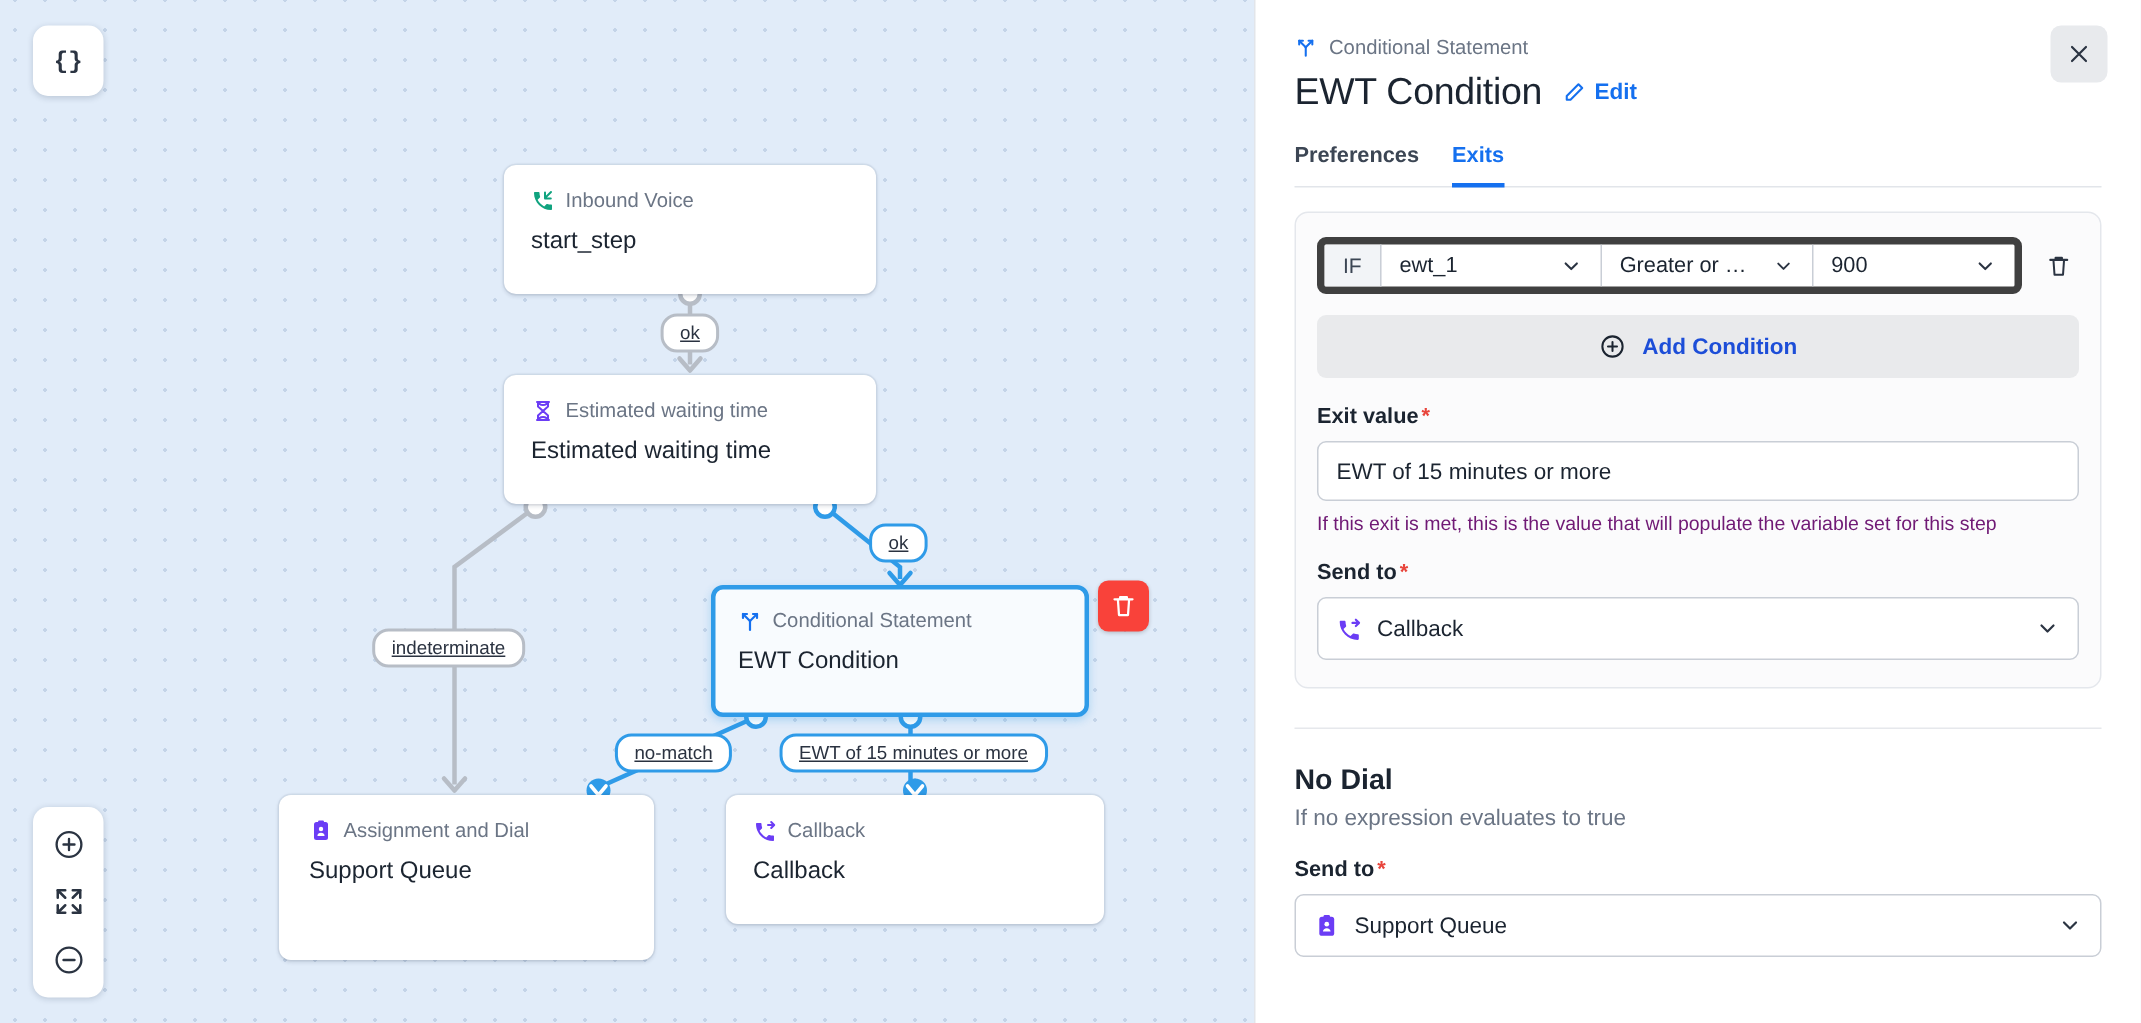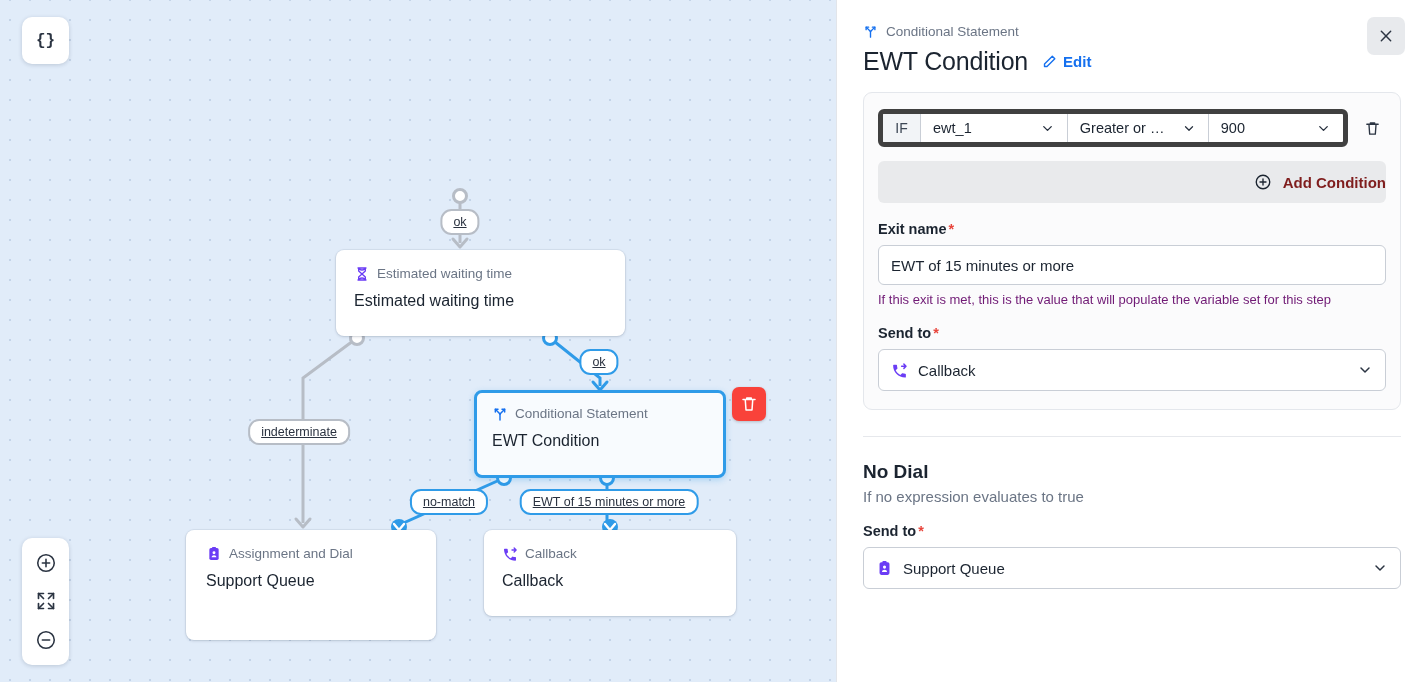--- a/index.html
+++ b/index.html
@@ -104,22 +104,22 @@
   .cond-sel { flex:1; display:flex; align-items:center; justify-content:space-between;
               padding: 0 12px; font-size:14.5px; color:#1b2430; border-right:1px solid #c9ced6;
               cursor:pointer; min-width:0;gap:16px; }
   .cond-sel:last-child { border-right:none; }
   .cond-sel .txt { overflow:hidden; text-overflow:ellipsis; white-space:nowrap; }
   .trash-btn { width:28px; height:28px; background:none; border:none; cursor:pointer;
                display:flex; align-items:center; justify-content:center; flex:none; }
 
   .ghost-btn {
     margin-top:14px; width:100%; height:42px; background:#e9eaec; border:none; border-radius:6px;
-    display:flex; align-items:center; justify-content:flex-end; gap:11px; cursor:pointer;
-    font-size:15px; font-weight:bold; color:#7f1d1d; font-family:"Liberation Sans", sans-serif;
+    display:flex; align-items:center; justify-content:center; gap:11px; cursor:pointer;
+    font-size:15px; font-weight:bold; color:#1d4ed8; font-family:"Liberation Sans", sans-serif;
   }
 
   .field-label { margin-top:18px; font-size:14.5px; font-weight:bold; color:#1b2430; }
   .req { color:#e8453c; margin-left:2px; }
   .text-input {
     margin-top:8px; width:100%; height:40px; border:1px solid #c9ced6; border-radius:6px;
     background:#fff; padding:0 12px; font-size:15px; color:#1b2430;
     font-family:"Liberation Sans", sans-serif;
   }
   .help-text { margin-top:7px; font-size:13px; color:#701a75; }
@@ -159,22 +159,32 @@
       <circle cx="504" cy="478" r="6.5" fill="#fff" stroke="#2f9be8" stroke-width="3"></circle>
       <circle cx="399" cy="527" r="8" fill="#2f9be8"></circle>
       <path d="M394,524 L399,530 L404,524" stroke="#fff" stroke-width="2.4" fill="none" stroke-linecap="round" stroke-linejoin="round"></path>
 
       <path d="M607,478 L607,523" stroke="#2f9be8" stroke-width="3" fill="none"></path>
       <circle cx="607" cy="478" r="6.5" fill="#fff" stroke="#2f9be8" stroke-width="3"></circle>
       <circle cx="610" cy="527" r="8" fill="#2f9be8"></circle>
       <path d="M605,524 L610,530 L615,524" stroke="#fff" stroke-width="2.4" fill="none" stroke-linecap="round" stroke-linejoin="round"></path>
     </svg>
 
-
-    <div class="node" style="left:336px; top:250px; width:289px; height:86px;">
+    <div class="node" style="left:336px; top:110px; width:248px; height:86px;">
+      <div class="node-type">
+        <svg class="node-ico" viewBox="0 0 24 24" fill="#10a37f">
+          <path d="M6.6 10.8c1.4 2.8 3.8 5.1 6.6 6.6l2.2-2.2c.3-.3.7-.4 1-.2 1.1.4 2.4.6 3.6.6.6 0 1 .4 1 1V20c0 .6-.4 1-1 1C10.6 21 3 13.4 3 4c0-.6.4-1 1-1h3.5c.6 0 1 .4 1 1 0 1.3.2 2.5.6 3.6.1.3 0 .7-.2 1l-2.3 2.2z"></path>
+          <path d="M21 3l-6 6M15 3.6V9.4h5.8" stroke="#10a37f" stroke-width="2" fill="none" stroke-linecap="round" stroke-linejoin="round" transform="translate(-1,0)"></path>
+        </svg>
+        <span class="node-type-label">Inbound Voice</span>
+      </div>
+      <div class="node-title">start_step</div>
+    </div>
+
+    <div class="node" style="left:336px; top:250px; width:248px; height:86px;">
       <div class="node-type">
         <svg class="node-ico" viewBox="0 0 24 24" fill="none" stroke="#6b3df5" stroke-width="2" stroke-linecap="round" stroke-linejoin="round">
           <path d="M6 3h12M6 21h12M8 3c0 4 8 4 8 0M8 21c0-4 8-4 8 0M7 4v3.5L12 12l5-4.5V4M7 20v-3.5L12 12l5 4.5V20"></path>
         </svg>
         <span class="node-type-label">Estimated waiting time</span>
       </div>
       <div class="node-title">Estimated waiting time</div>
     </div>
 
     <div class="node selected" style="left:474px; top:390px; width:252px; height:88px;">
@@ -274,20 +284,24 @@
           <span>Edit</span>
         </button>
       </div>
 
       <button id="close-btn">
         <svg width="16" height="16" viewBox="0 0 24 24" fill="none" stroke="#2b3442" stroke-width="2.2" stroke-linecap="round">
           <path d="M5 5l14 14M19 5L5 19"></path>
         </svg>
       </button>
 
+      <div id="tabs">
+        <div class="tab">Preferences</div>
+        <div class="tab active">Exits</div>
+      </div>
     </div>
 
     <div id="panel-body">
 
       <div class="exit-card">
 
         <div class="cond-row">
           <div class="cond-group">
             <div class="cond-if">IF</div>
             <div class="cond-sel" style="flex:1.05">
@@ -318,21 +332,21 @@
 
         <button class="ghost-btn">
           <svg width="18" height="18" viewBox="0 0 24 24" fill="none" stroke="#1b2430" stroke-width="1.8" stroke-linecap="round">
             <circle cx="12" cy="12" r="9"></circle>
               <path d="M12 8v8M8 12h8"></path>
           </svg>
           <span>Add Condition</span>
         </button>
 
         <div class="field-label">
-          <span>Exit name</span><span class="req">*</span>
+          <span>Exit value</span><span class="req">*</span>
         </div>
         <input class="text-input" value="EWT of 15 minutes or more" style="">
         <div class="help-text">If this exit is met, this is the value that will populate the variable set for this step</div>
 
         <div class="field-label">
           <span>Send to</span><span class="req">*</span>
         </div>
         <div class="select-box">
           <svg width="17" height="17" viewBox="0 0 24 24" fill="#6b3df5">
             <path d="M6.6 11.8c1.4 2.8 3.8 5.1 6.6 6.6l2.2-2.2c.3-.3.7-.4 1-.2 1.1.4 2.4.6 3.6.6.6 0 1 .4 1 1V21c0 .6-.4 1-1 1C10.6 22 3 14.4 3 5c0-.6.4-1 1-1h3.5c.6 0 1 .4 1 1 0 1.3.2 2.5.6 3.6.1.3 0 .7-.2 1l-2.3 2.2z"></path>

